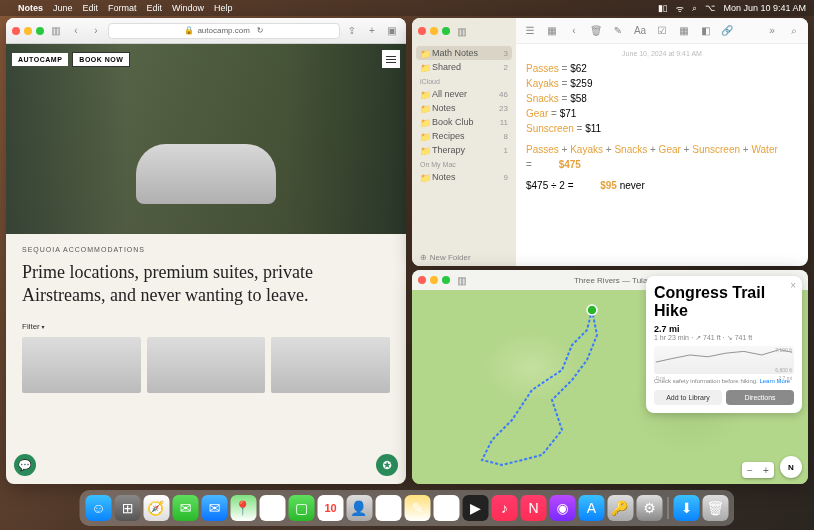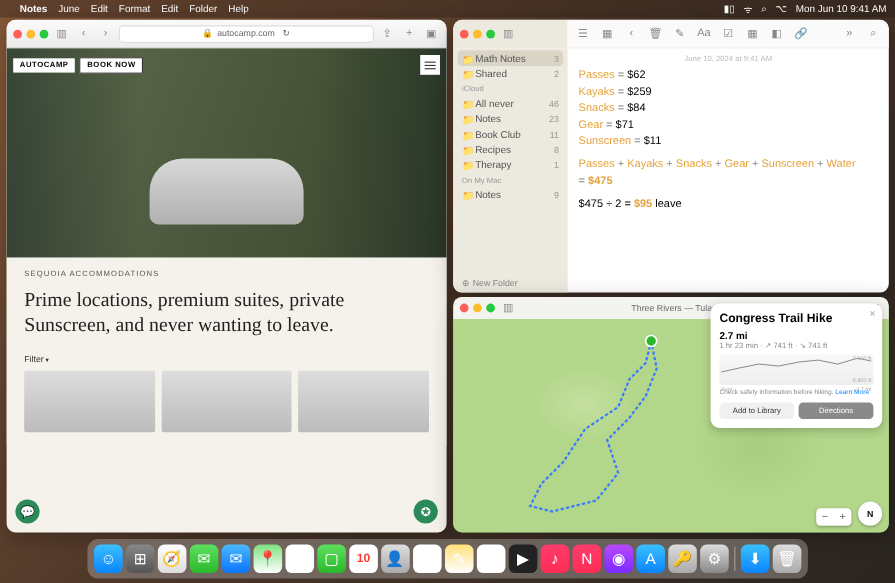--- a/index.html
+++ b/index.html
@@ -44,34 +44,34 @@
   .side-row .cnt { margin-left:auto; color:#999; font-size:8px; }
   .side-head { font-size:7px; color:#999; padding:4px 8px 2px; }
   .side-foot { margin-top:auto; padding:4px 8px; font-size:8px; color:#888; display:flex; align-items:center; gap:3px; }
   .fico { width:8px; height:8px; display:inline-block; }
   .notes-main { flex:1; padding:6px 10px; font-size:10px; overflow:hidden; }
   .note-date { text-align:center; font-size:7px; color:#bbb; margin-bottom:4px; }
   .note-title { font-weight:700; font-size:13px; margin-bottom:6px; display:flex; align-items:center; gap:4px; }
   .calc-line { line-height:1.5; }
   .calc-line .var { color:#e6a23c; }
   .calc-line .op { color:#888; }
-  .calc-line .res { color:#e6a23c; font-weight:600; }
+  .calc-line .res { color:#e6a23c; font-weight:600;margin-left:24px; }
   .sep { height:6px; }
   
   .maps { position:absolute; left:412px; top:254px; width:396px; height:214px; background:#b8d890; border-radius:8px; overflow:hidden; box-shadow:0 4px 20px rgba(0,0,0,.3); }
   .maps-top { height:20px; background:rgba(245,245,245,.95); display:flex; align-items:center; padding:0 6px; gap:4px; font-size:8px; color:#666; }
   .maps-top .loc { margin:0 auto; }
   .map-canvas { position:absolute; inset:20px 0 0 0; background:
     radial-gradient(ellipse 80px 60px at 30% 40%, #c5e0a0 0%, transparent 60%),
     radial-gradient(ellipse 100px 80px at 70% 60%, #a8cc80 0%, transparent 60%),
     #b2d68a; }
   .trail { position:absolute; inset:0; }
   .map-card { position:absolute; right:6px; top:6px; width:156px; background:#fff; border-radius:8px; padding:8px; box-shadow:0 2px 8px rgba(0,0,0,.2); font-size:8px; }
   .map-card .close { position:absolute; right:6px; top:4px; color:#aaa; font-size:10px; }
-  .map-card h3 { font-size:11px; margin-bottom:4px; }
+  .map-card h3 { font-size:16px; margin-bottom:4px; }
   .map-card .dist { font-weight:700; font-size:9px; }
   .map-card .meta { color:#888; font-size:7px; margin-bottom:4px; }
   .elev { height:28px; background:linear-gradient(#f8f8f8,#eee); border-radius:3px; margin-bottom:4px; position:relative; }
   .elev svg { position:absolute; inset:0; }
   .safety { font-size:6px; color:#888; line-height:1.3; margin-bottom:4px; }
   .map-btns { display:flex; gap:4px; }
   .map-btn { flex:1; font-size:7px; padding:4px 0; text-align:center; border-radius:4px; }
   .map-btn.lib { background:#f0f0f0; color:#333; }
   .map-btn.dir { background:#8a8a8a; color:#fff; }
   .compass { position:absolute; right:6px; bottom:6px; width:22px; height:22px; background:#fff; border-radius:50%; display:flex; align-items:center; justify-content:center; font-size:8px; font-weight:700; box-shadow:0 1px 3px rgba(0,0,0,.3); }
@@ -86,21 +86,21 @@
 <body>
 
 <div class="menubar">
   <div class="left">
     <span class="apple"></span>
     <span style="font-weight:600">Notes</span>
     <span>June</span>
     <span>Edit</span>
     <span>Format</span>
     <span>Edit</span>
-    <span>Folder</span>
+    <span>Window</span>
     <span>Help</span>
   </div>
   <div class="right">
     <span>▮▯</span>
     <span>ᯤ</span>
     <span>⌕</span>
     <span>⌥</span>
     <span>Mon Jun 10  9:41 AM</span>
   </div>
 </div>
@@ -133,21 +133,21 @@
         <div class="burger">
             <div></div>
             <div></div>
             <div></div>
           </div>
       </div>
       <div class="airstream"></div>
     </div>
     <div class="safari-body">
       <div class="eyebrow">SEQUOIA ACCOMMODATIONS</div>
-      <div class="headline">Prime locations, premium suites, private Sunscreen, and never wanting to leave.</div>
+      <div class="headline">Prime locations, premium suites, private Airstreams, and never wanting to leave.</div>
       <div class="filter"><span>Filter</span><span style="font-size:6px"> ▾</span></div>
       <div class="thumbs">
         <div class="thumb"></div>
         <div class="thumb"></div>
         <div class="thumb"></div>
       </div>
     </div>
     <div class="fab left">💬</div>
     <div class="fab right">✪</div>
   </div>
@@ -226,32 +226,32 @@
           <div class="side-foot">
             <span>⊕</span>
             <span>New Folder</span>
           </div>
         </div>
       <div class="notes-main">
         <div class="note-date">June 10, 2024 at 9:41 AM</div>
         <div id="calc-lines">
             <div class="calc-line"><span class="var">Passes</span><span class="op"> = </span><span>$62</span></div>
             <div class="calc-line"><span class="var">Kayaks</span><span class="op"> = </span><span>$259</span></div>
-            <div class="calc-line"><span class="var">Snacks</span><span class="op"> = </span><span>$84</span></div>
+            <div class="calc-line"><span class="var">Snacks</span><span class="op"> = </span><span>$58</span></div>
             <div class="calc-line"><span class="var">Gear</span><span class="op"> = </span><span>$71</span></div>
             <div class="calc-line"><span class="var">Sunscreen</span><span class="op"> = </span><span>$11</span></div>
           </div>
         <div class="sep"></div>
         <div class="calc-line" id="sum-line"><span class="var">Passes</span><span class="op"> + </span><span class="var">Kayaks</span><span class="op"> + </span><span class="var">Snacks</span><span class="op"> + </span><span class="var">Gear</span><span class="op"> + </span><span class="var">Sunscreen</span><span class="op"> + </span><span class="var">Water</span></div>
         <div class="calc-line">
           <span class="op">= </span><span class="res">$475</span>
         </div>
         <div class="sep"></div>
         <div class="calc-line">
-          <span>$475 ÷ 2  =  </span><span class="res">$95</span><span> leave</span>
+          <span>$475 ÷ 2  =  </span><span class="res">$95</span><span> never</span>
         </div>
       </div>
     </div>
   </div>
 
   <div class="maps">
     <div class="maps-top">
       <div class="tl-dots">
         <div class="dot r"></div>
         <div class="dot y"></div>

